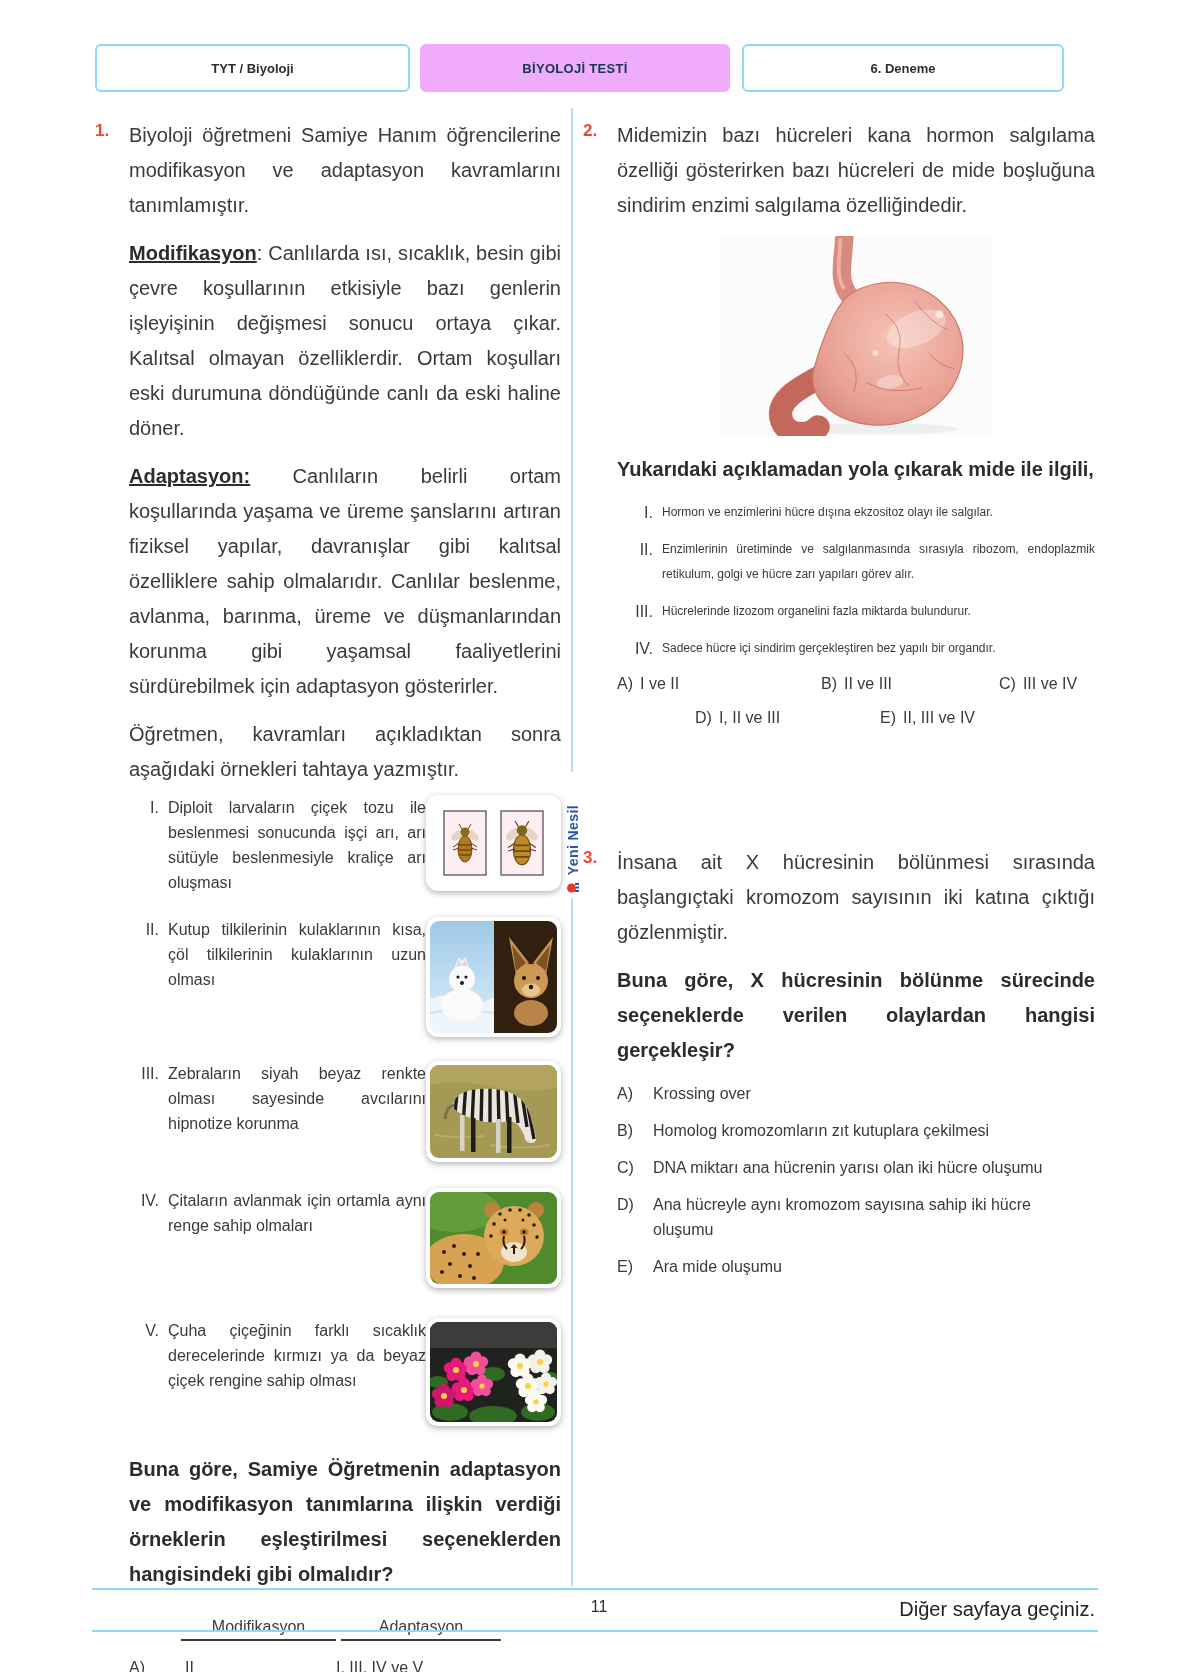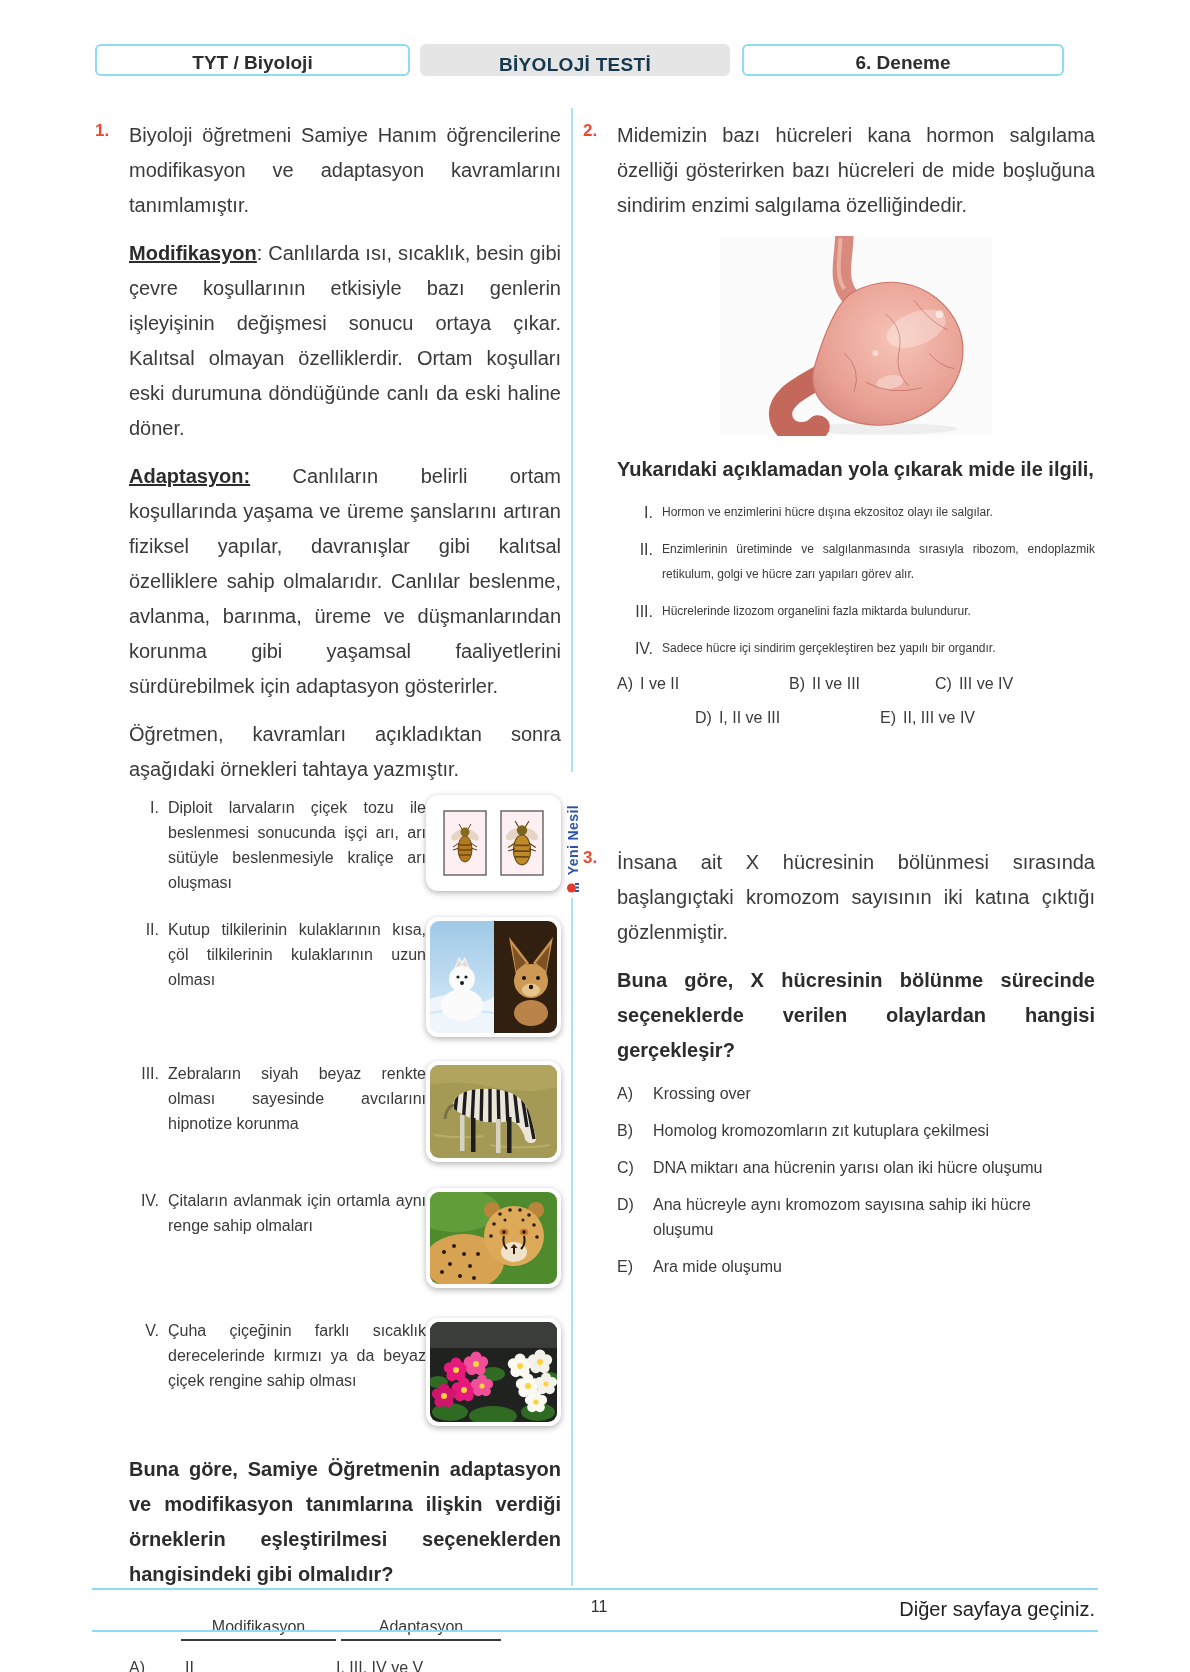--- a/index.html
+++ b/index.html
@@ -1,24 +1,24 @@
 <!DOCTYPE html>
 <html><head>
 <meta charset="utf-8">
 <style>
   html,body { margin:0; padding:0; background:#fff; }
   .page { position:relative; width:1190px; height:1672px; background:#ffffff;
           font-family:"Liberation Sans", sans-serif; color:#3a3a3b; overflow:hidden; }
 
   
-  .hdr-box { position:absolute; top:44px; height:32px; box-sizing:border-box;
-             display:flex; align-items:flex-end; justify-content:center;
-             border-radius:6px; font-size:19px; font-weight:bold; }
+  .hdr-box { position:absolute; top:44px; height:48px; box-sizing:border-box;
+             display:flex; align-items:center; justify-content:center;
+             border-radius:6px; font-size:13px; font-weight:bold; }
   .hdr-left  { left:95px;  width:315px; border:2px solid #8fdaf4; color:#2e2e2e; }
-  .hdr-center{ left:420px; width:310px; background:#e5e5e5; color:#16384f; letter-spacing:.3px; }
+  .hdr-center{ left:420px; width:310px; background:#f0abfc; color:#16384f; letter-spacing:.3px; }
   .hdr-right { left:742px; width:322px; border:2px solid #8fdaf4; color:#2e2e2e; }
 
   
   .divider { position:absolute; left:571px; width:2px; background:#abe2f6; }
   .div-top { top:108px; height:664px; }
   .div-bottom { top:898px; height:688px; }
   .logo { position:absolute; left:556px; top:770px; width:34px; height:124px;
           display:flex; flex-direction:column; align-items:center; justify-content:flex-end; }
   .logo-text { writing-mode:vertical-rl; transform:rotate(180deg);
                font-weight:bold; font-size:14px; color:#2c56a5; letter-spacing:.4px; }
@@ -57,21 +57,21 @@
   .anstable .kcell { width:52px; }
   .anstable .mcell { width:155px; padding-left:4px; box-sizing:border-box; }
   .anstable .acell { width:160px; }
 
   
   .ritem { display:flex; margin:0 0 12px 0; }
   .ritem-label { width:36px; text-align:right; padding-right:9px; flex-shrink:0;
                  font-size:16px; line-height:25px; }
   .ritem-text { flex:1; font-size:12px; line-height:25px; text-align:justify; }
 
-  .optrow { display:flex; font-size:16px; margin-top:14px; }
+  .optrow { display:flex; font-size:16px; margin-top:14px;gap:32px; }
   .optrow .o1 { width:172px; } .optrow .o2 { width:146px; }
   .optrow2 { display:flex; font-size:16px; margin-top:16px; padding-left:78px; }
   .optrow2 .o1 { width:185px; }
   .okey { margin-right:7px; }
 
   
   .q3opt { display:flex; margin-bottom:12px; }
   .q3opt-label { width:36px; flex-shrink:0; font-size:16px; line-height:25px; }
   .q3opt-text { flex:1; font-size:16px; line-height:25px; }
 

